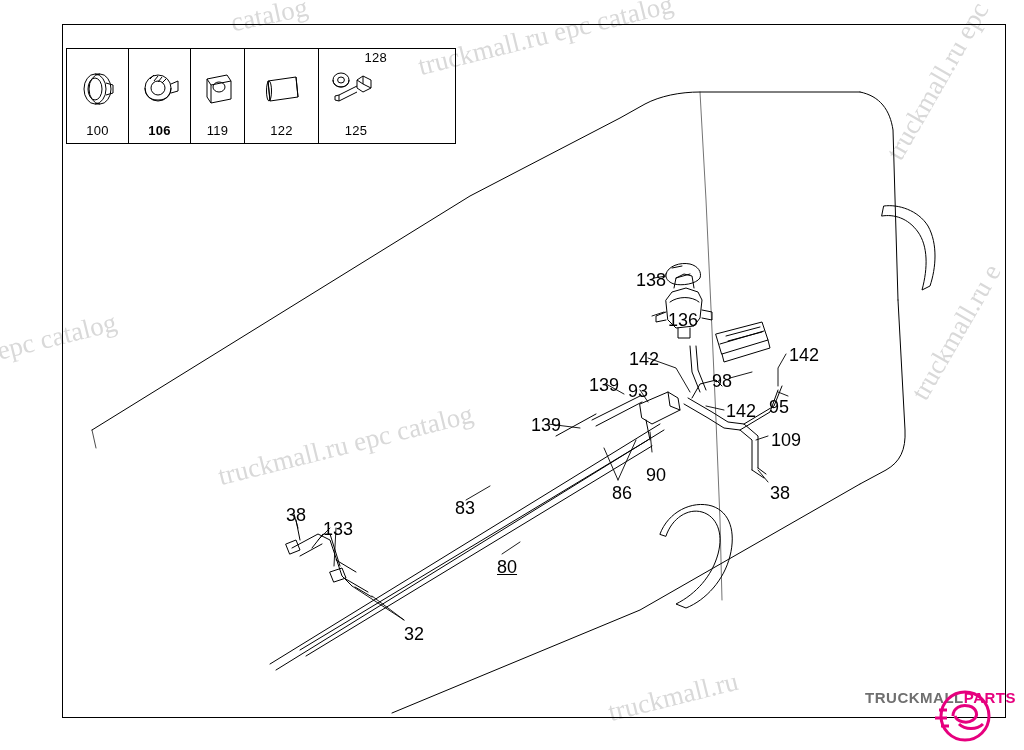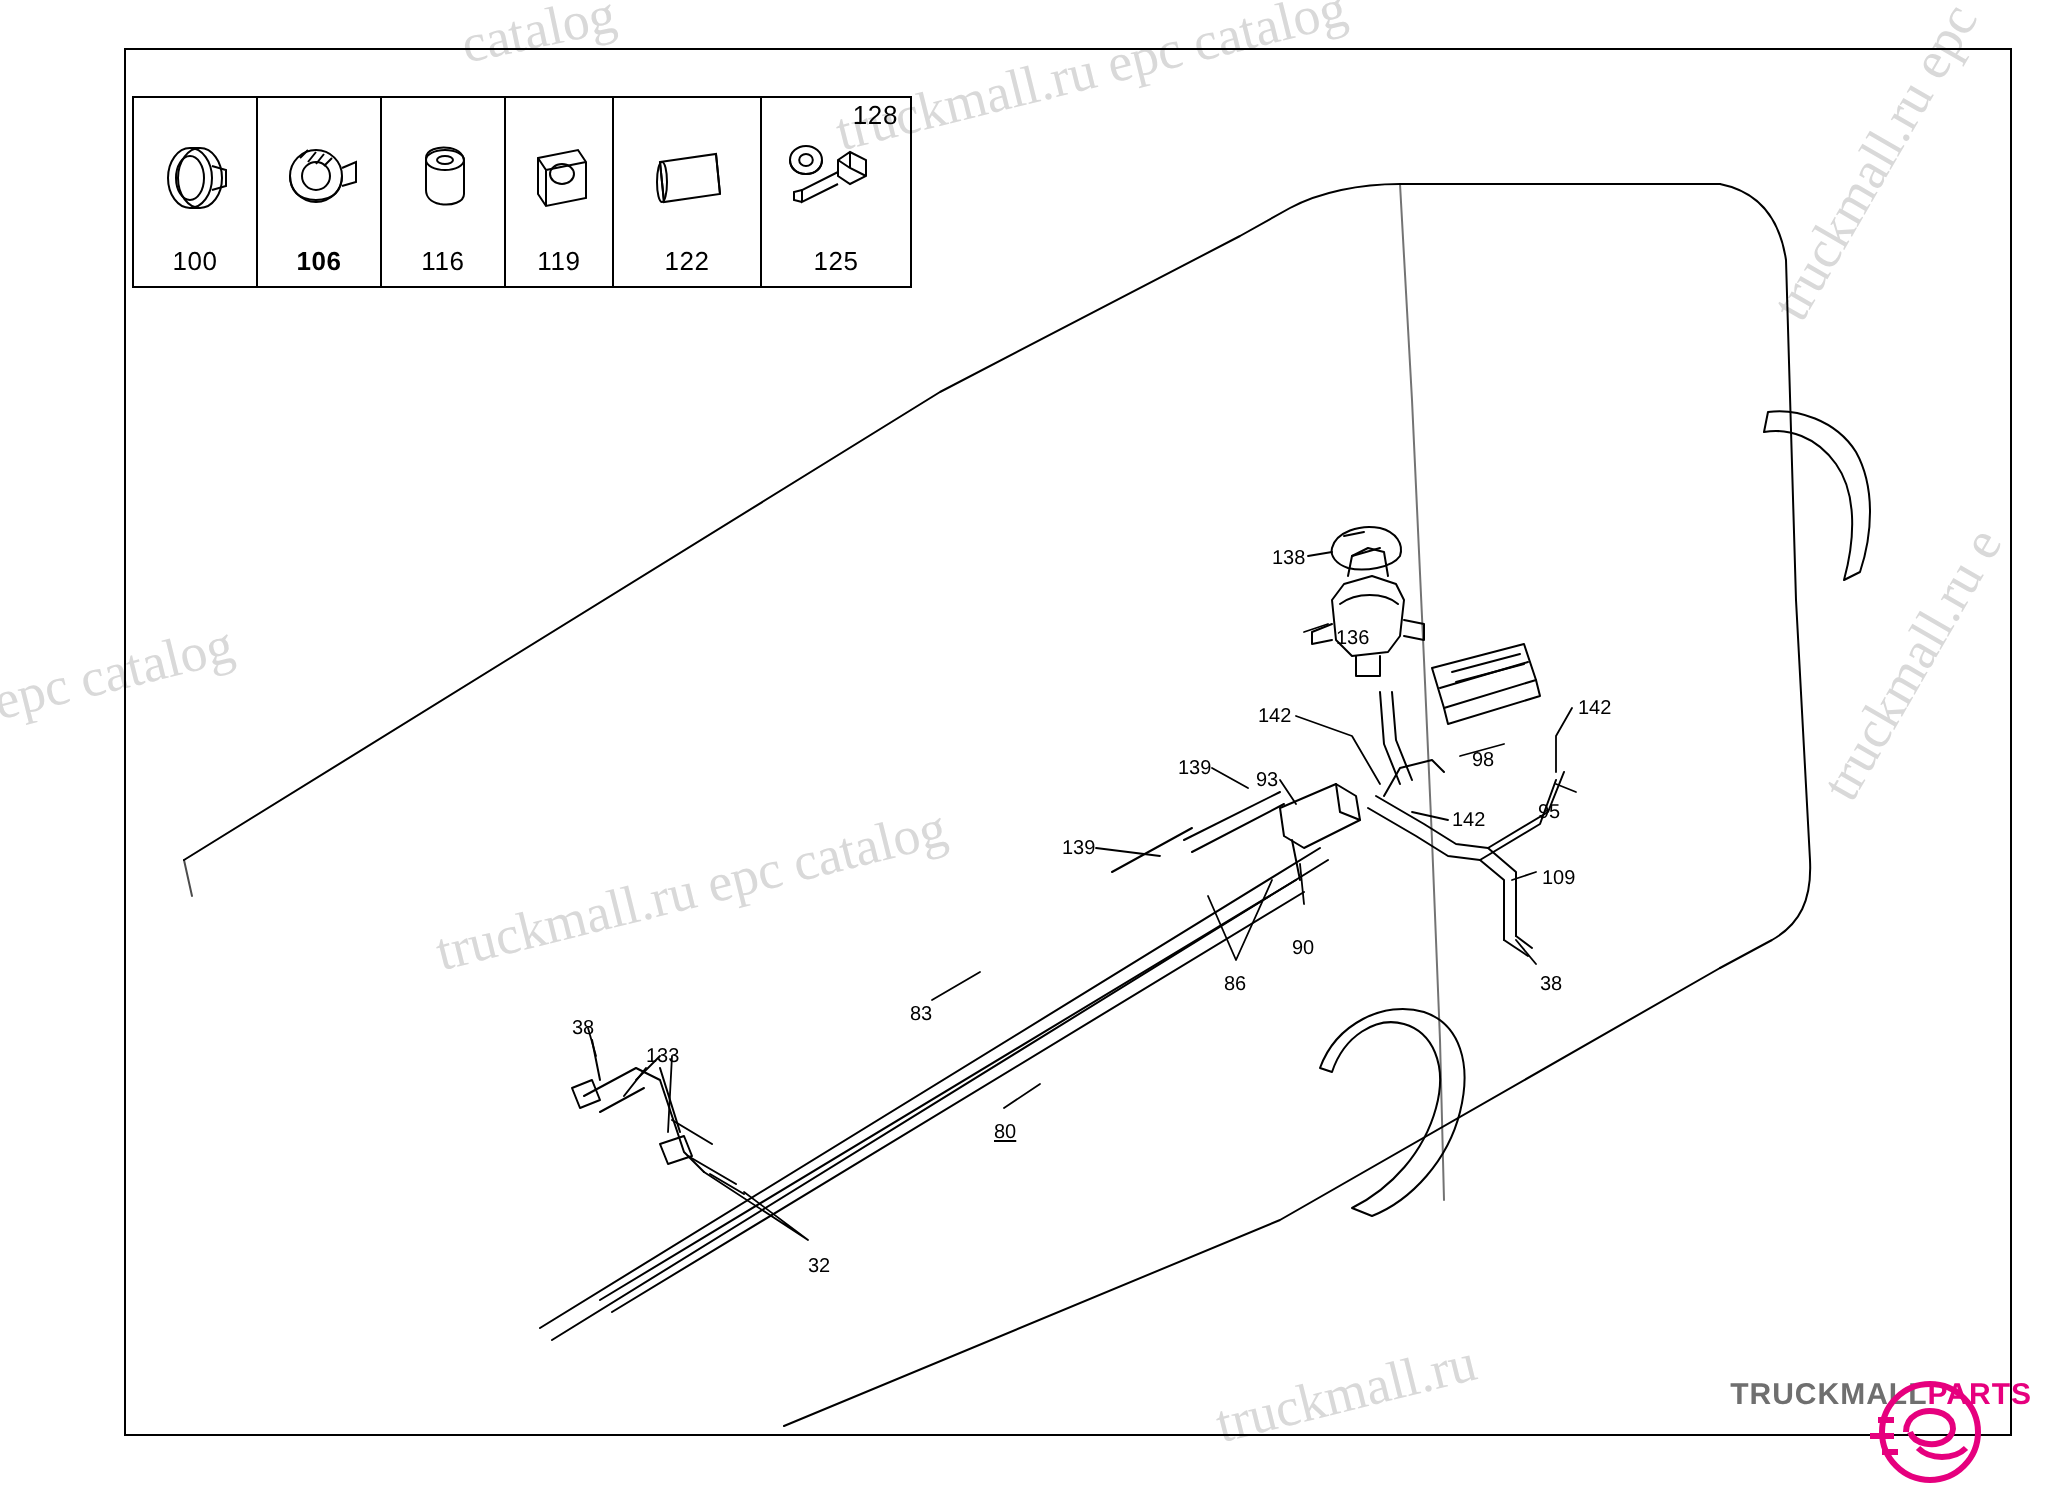--- a/index.html
+++ b/index.html
@@ -66,21 +66,21 @@
     letter-spacing: .3px;
   }
   .legend-label.top {
     position: absolute;
     top: 2px;
     right: 6px;
     padding: 0;
   }
   .callout {
     position: absolute;
-    font-size: 10px;
+    font-size: 18px;
     line-height: 14px;
     white-space: nowrap;
   }
   
   .wm {
     position: absolute;
     color: #d9d9d9;
     font-size: 27px;
     white-space: nowrap;
     font-family: "Liberation Serif", serif;
@@ -238,32 +238,20 @@
             <ellipse cx="21" cy="21" rx="7" ry="7"></ellipse>
             <path d="M8,21 C8,28 12,33 21,33 C30,33 34,28 34,21"></path>
             <path d="M13,12 L17,8 M17,14 L21,9 M21,15 L25,10 M25,16 L29,12"></path>
             <path d="M34,17 L41,14 L41,24 L34,26"></path>
           </g>
         </svg>
       </div>
       <div class="legend-label">106</div>
     </div>
 
-    <div class="legend-cell" style="width:62px;">
-      <div class="legend-art">
-        <svg width="46" height="44" viewBox="0 0 46 44">
-          <g fill="none" stroke="#000" stroke-width="1">
-            <path d="M14,12 C14,8 20,6 26,7 C31,8 33,11 33,14 L33,30 C33,34 27,36 21,35 C16,34 14,31 14,28 Z"></path>
-            <ellipse cx="23.5" cy="13" rx="9.5" ry="5"></ellipse>
-            <ellipse cx="23.5" cy="13" rx="4" ry="2"></ellipse>
-          </g>
-        </svg>
-      </div>
-      <div class="legend-label">116</div>
-    </div>
 
     <div class="legend-cell" style="width:54px;">
       <div class="legend-art">
         <svg width="42" height="44" viewBox="0 0 42 44">
           <g fill="none" stroke="#000" stroke-width="1">
             <path d="M10,12 L30,8 L34,14 L34,32 L14,36 L10,30 Z"></path>
             <ellipse cx="22" cy="20" rx="6" ry="5"></ellipse>
             <path d="M10,12 L14,18 L14,36 M14,18 L34,14"></path>
           </g>
         </svg>
@@ -304,21 +292,21 @@
       <div class="legend-label">125</div>
     </div>
 
   </div>
 
   <div>
     <div class="callout" style="left:636px;top:273px;">138</div>
     <div class="callout" style="left:668px;top:313px;">136</div>
     <div class="callout" style="left:629px;top:352px;">142</div>
     <div class="callout" style="left:789px;top:348px;">142</div>
-    <div class="callout" style="left:736px;top:374px;">98</div>
+    <div class="callout" style="left:712px;top:374px;">98</div>
     <div class="callout" style="left:769px;top:400px;">95</div>
     <div class="callout" style="left:589px;top:378px;">139</div>
     <div class="callout" style="left:628px;top:384px;">93</div>
     <div class="callout" style="left:726px;top:404px;">142</div>
     <div class="callout" style="left:531px;top:418px;">139</div>
     <div class="callout" style="left:771px;top:433px;">109</div>
     <div class="callout" style="left:646px;top:468px;">90</div>
     <div class="callout" style="left:612px;top:486px;">86</div>
     <div class="callout" style="left:770px;top:486px;">38</div>
     <div class="callout" style="left:455px;top:501px;">83</div>

